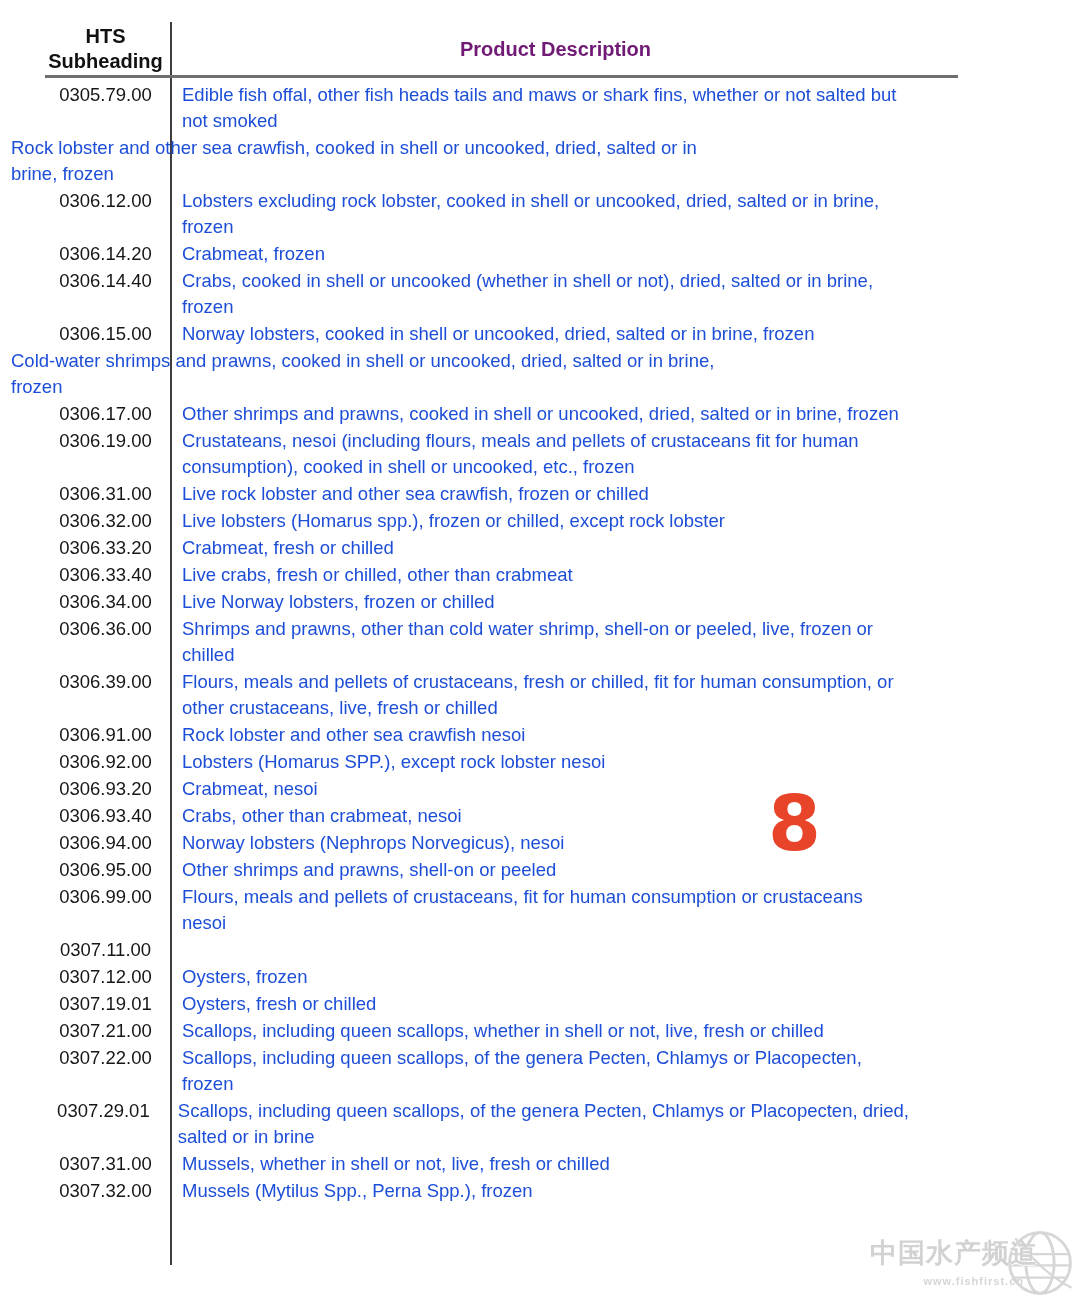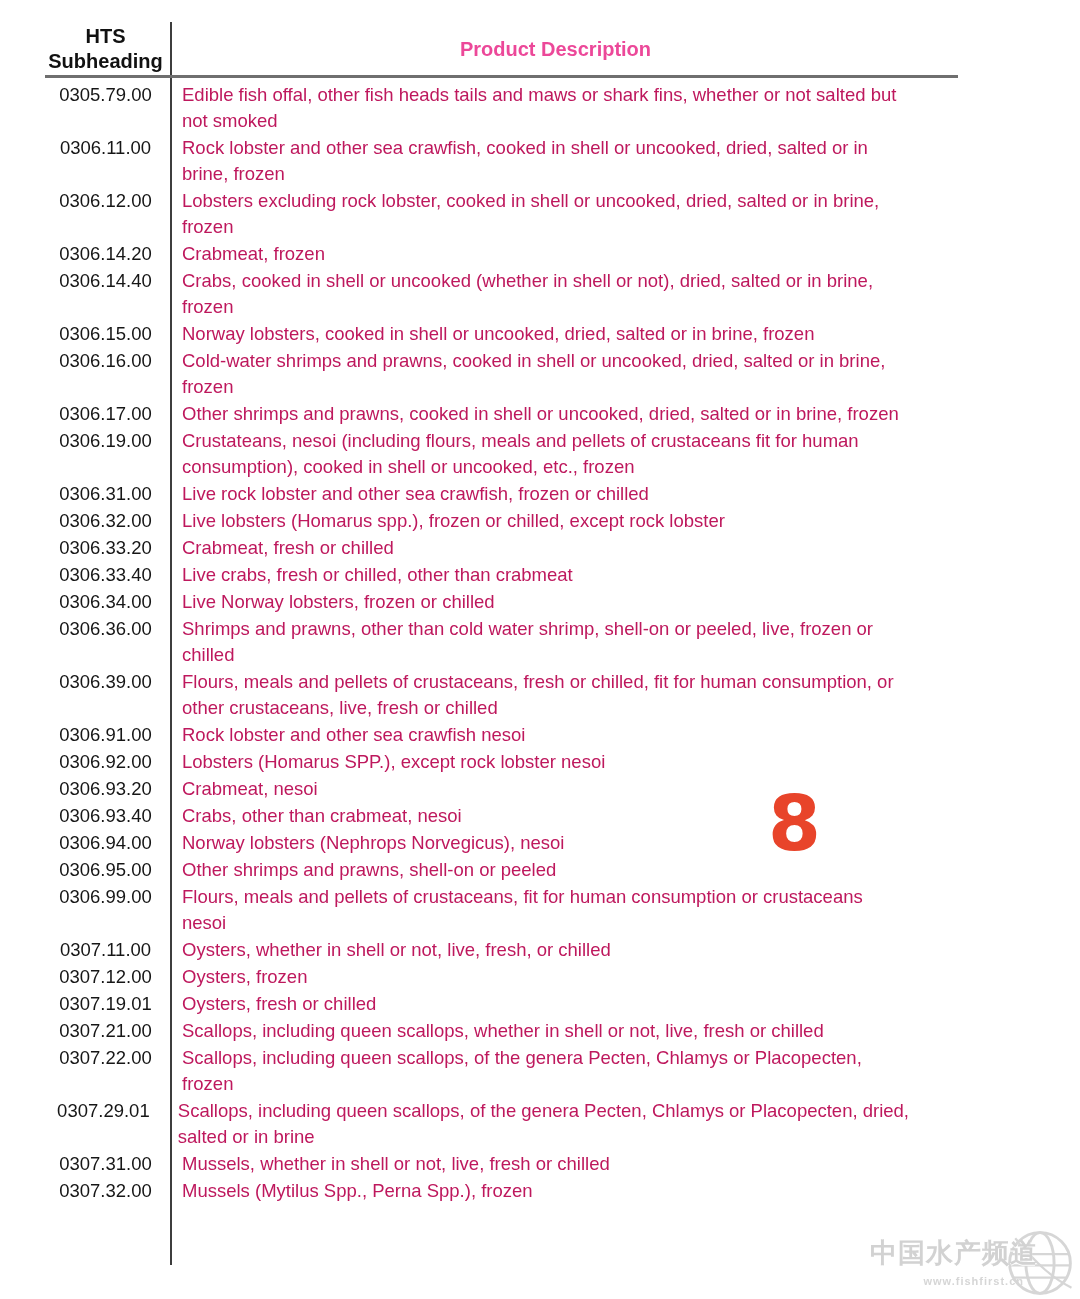--- a/index.html
+++ b/index.html
@@ -24,34 +24,34 @@
   .thead{
     position:absolute;top:24px;left:0;width:1080px;
     display:flex;align-items:center;
   }
   .th-code{
     width:131px;padding-left:40px;text-align:center;
     font-weight:bold;font-size:20px;line-height:25px;color:#111;
   }
   .th-desc{
     flex:1;text-align:center;padding-right:140px;
-    font-weight:bold;font-size:20px;color:#ec4899;
+    font-weight:bold;font-size:20px;color:#701a75;
   }
   
   .tbody{
     position:absolute;top:82px;left:0;width:909px;
   }
   .row{display:flex;margin-bottom:1px;}
   .col-code{
     width:131px;padding-left:40px;text-align:center;
     font-size:18.5px;line-height:26px;white-space:nowrap;color:#161616;
   }
   .col-desc{
     flex:1;padding-left:11px;
-    font-size:18.5px;line-height:26px;color:#be185d;
+    font-size:18.5px;line-height:26px;color:#1d4ed8;
   }
   .col-desc .line{white-space:nowrap;}
   
   .page-num{
     position:absolute;left:768px;top:786px;
     font-size:76px;line-height:1;font-weight:600;
     font-family:"DejaVu Sans",sans-serif;
   }
   
   .watermark{
@@ -90,21 +90,20 @@
 
   <div class="tbody" id="rows">
       <div class="row">
         <div class="col-code">0305.79.00</div>
         <div class="col-desc">
           <div class="line">Edible fish offal, other fish heads tails and maws or shark fins, whether or not salted but</div>
           <div class="line">not smoked</div>
         </div>
       </div>
       <div class="row">
-        <div class="col-code">0306.11.00</div>
         <div class="col-desc">
           <div class="line">Rock lobster and other sea crawfish, cooked in shell or uncooked, dried, salted or in</div>
           <div class="line">brine, frozen</div>
         </div>
       </div>
       <div class="row">
         <div class="col-code">0306.12.00</div>
         <div class="col-desc">
           <div class="line">Lobsters excluding rock lobster, cooked in shell or uncooked, dried, salted or in brine,</div>
           <div class="line">frozen</div>
@@ -123,21 +122,20 @@
           <div class="line">frozen</div>
         </div>
       </div>
       <div class="row">
         <div class="col-code">0306.15.00</div>
         <div class="col-desc">
           <div class="line">Norway lobsters, cooked in shell or uncooked, dried, salted or in brine, frozen</div>
         </div>
       </div>
       <div class="row">
-        <div class="col-code">0306.16.00</div>
         <div class="col-desc">
           <div class="line">Cold-water shrimps and prawns, cooked in shell or uncooked, dried, salted or in brine,</div>
           <div class="line">frozen</div>
         </div>
       </div>
       <div class="row">
         <div class="col-code">0306.17.00</div>
         <div class="col-desc">
           <div class="line">Other shrimps and prawns, cooked in shell or uncooked, dried, salted or in brine, frozen</div>
         </div>
@@ -231,23 +229,20 @@
       </div>
       <div class="row">
         <div class="col-code">0306.99.00</div>
         <div class="col-desc">
           <div class="line">Flours, meals and pellets of crustaceans, fit for human consumption or crustaceans</div>
           <div class="line">nesoi</div>
         </div>
       </div>
       <div class="row">
         <div class="col-code">0307.11.00</div>
-        <div class="col-desc">
-          <div class="line">Oysters, whether in shell or not, live, fresh, or chilled</div>
-        </div>
       </div>
       <div class="row">
         <div class="col-code">0307.12.00</div>
         <div class="col-desc">
           <div class="line">Oysters, frozen</div>
         </div>
       </div>
       <div class="row">
         <div class="col-code">0307.19.01</div>
         <div class="col-desc">

